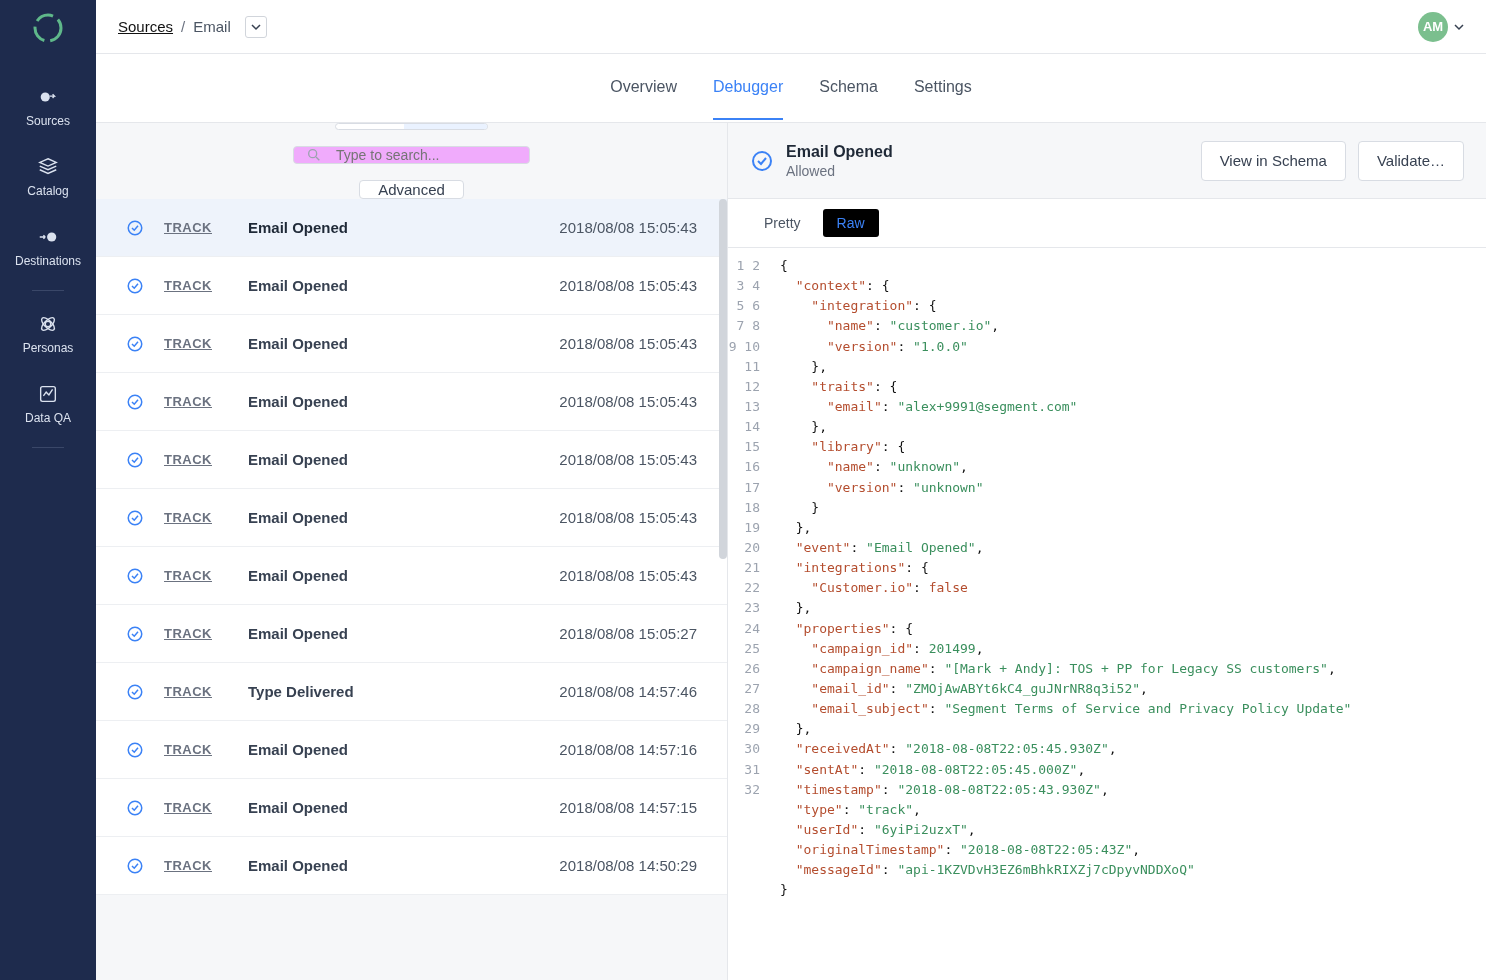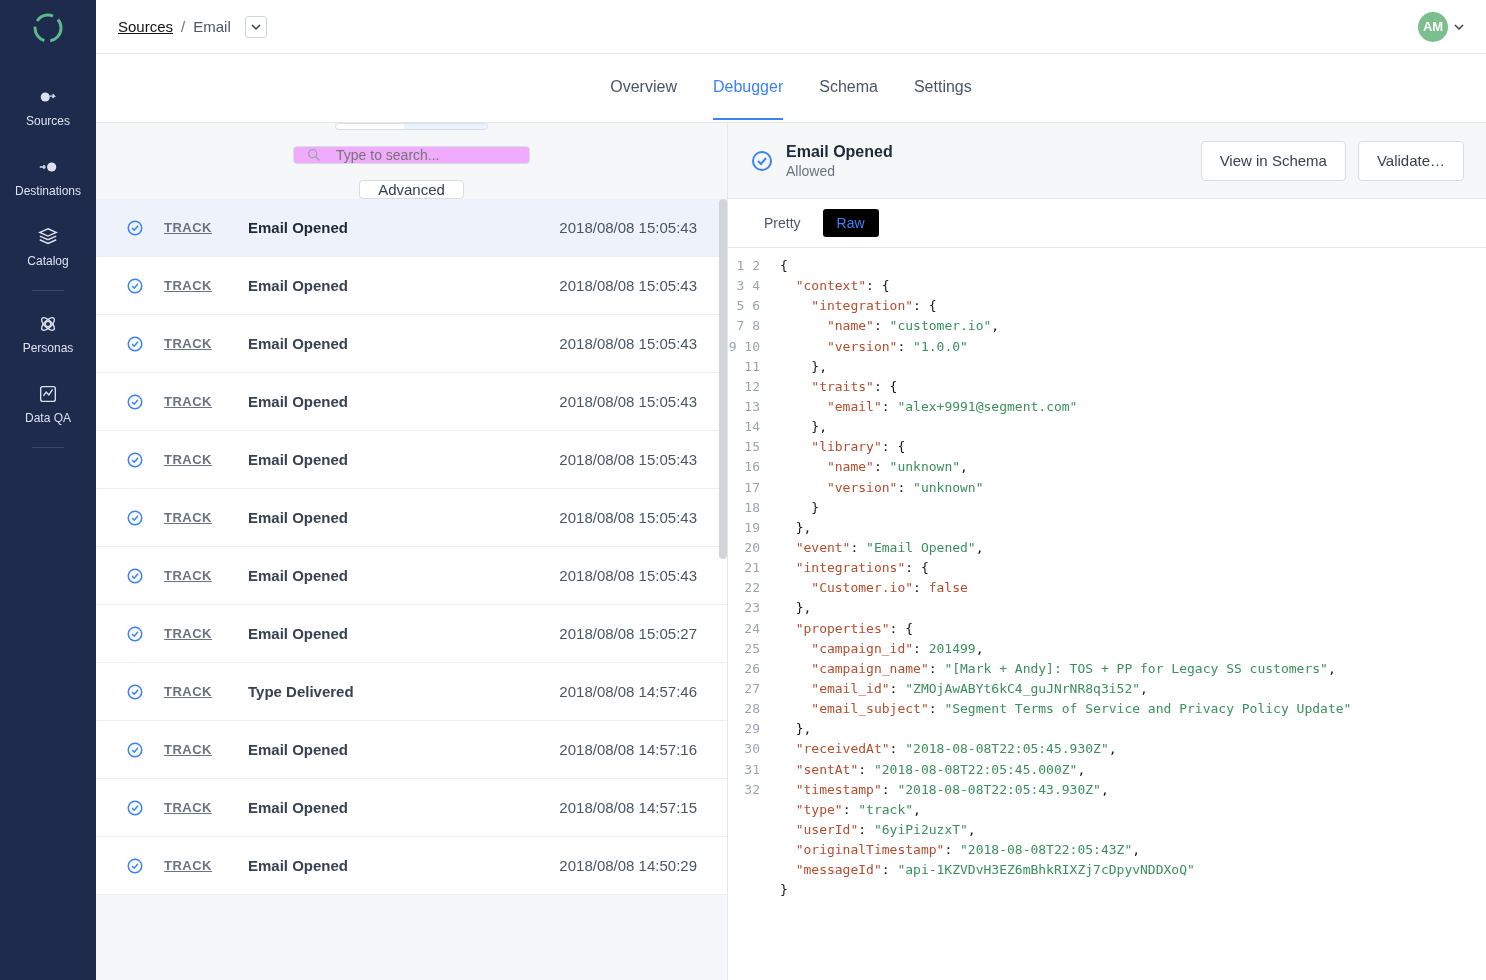--- a/index.html
+++ b/index.html
@@ -134,30 +134,30 @@
     </div>
     <div class="nav-item">
       <svg viewBox="0 0 24 24" fill="#dbe2ef">
           <circle cx="9" cy="12" r="5"></circle>
           <path d="M14 11h5l-2-2m2 2l-2 2" stroke="#dbe2ef" stroke-width="1.5" fill="none"></path>
         </svg>
       <span>Sources</span>
     </div>
     <div class="nav-item">
       <svg viewBox="0 0 24 24" fill="#dbe2ef">
+          <path d="M12 3l9 4-9 4-9-4 9-4zm-9 8l9 4 9-4m-18 4l9 4 9-4" stroke="#dbe2ef" stroke-width="1.5" fill="none"></path>
+        </svg>
+      <span>Catalog</span>
+    </div>
+    <div class="nav-item">
+      <svg viewBox="0 0 24 24" fill="#dbe2ef">
           <circle cx="16" cy="12" r="5"></circle>
           <path d="M3 12h6m0 0l-2-2m2 2l-2 2" stroke="#dbe2ef" stroke-width="1.5" fill="none"></path>
         </svg>
       <span>Destinations</span>
-    </div>
-    <div class="nav-item">
-      <svg viewBox="0 0 24 24" fill="#dbe2ef">
-          <path d="M12 3l9 4-9 4-9-4 9-4zm-9 8l9 4 9-4m-18 4l9 4 9-4" stroke="#dbe2ef" stroke-width="1.5" fill="none"></path>
-        </svg>
-      <span>Catalog</span>
     </div>
     <div class="nav-sep"></div>
     <div class="nav-item">
       <svg viewBox="0 0 24 24" fill="none" stroke="#dbe2ef" stroke-width="1.5">
           <circle cx="12" cy="12" r="3"></circle>
           <ellipse cx="12" cy="12" rx="9" ry="4" transform="rotate(45 12 12)"></ellipse>
           <ellipse cx="12" cy="12" rx="9" ry="4" transform="rotate(-45 12 12)"></ellipse>
         </svg>
       <span>Personas</span>
     </div>

